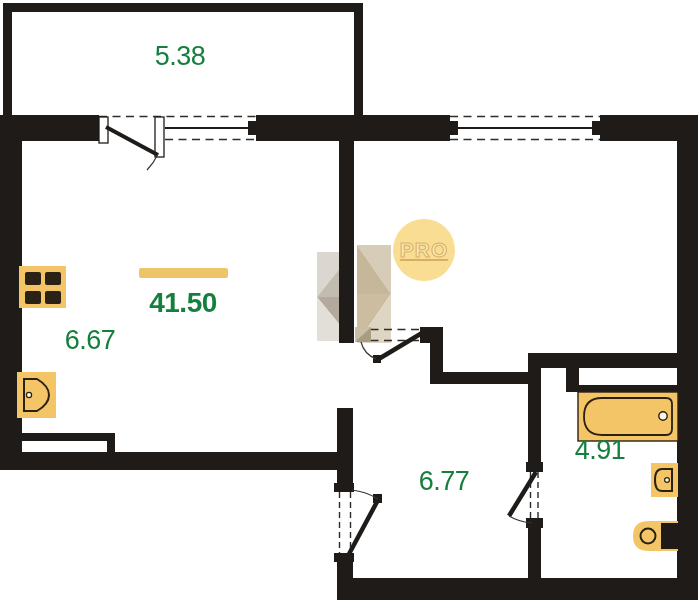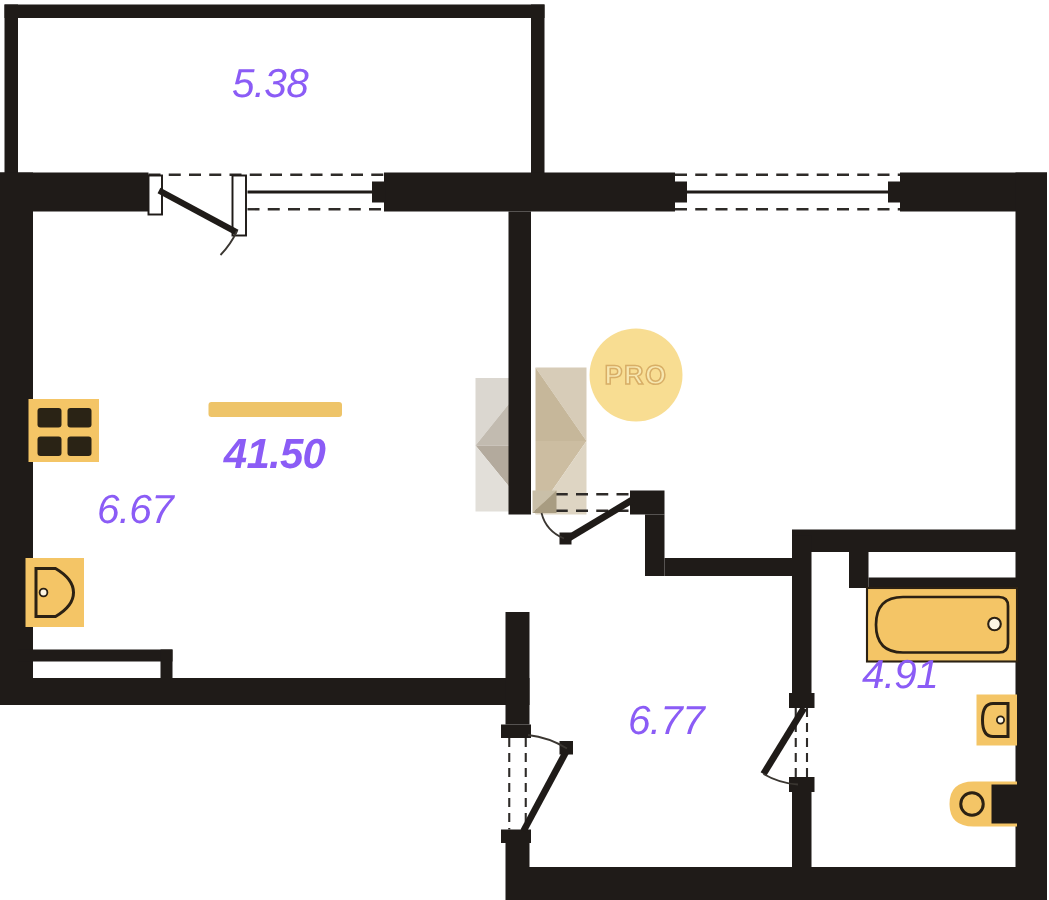--- a/index.html
+++ b/index.html
@@ -3,33 +3,33 @@
 <meta charset="utf-8">
 <style>
   html,body{margin:0;padding:0;background:#ffffff;}
   .plan{
     position:relative;width:699px;height:600px;background:#ffffff;overflow:hidden;
     font-family:"Liberation Sans", sans-serif;color:#1c1c1c;
   }
   .plan svg{position:absolute;left:0;top:0;}
   .lbl{
     position:absolute;transform:translate(-50%,-50%);
-    font-size:27px;font-weight:400;color:#8b5cf6;white-space:nowrap;letter-spacing:-0.5px;font-style:italic;
+    font-size:27px;font-weight:400;color:#15803d;white-space:nowrap;letter-spacing:-0.5px;
   }
   .lbl.total{font-size:28px;font-weight:700;letter-spacing:-0.5px;}
   .accent-bar{
     position:absolute;left:139px;top:268px;width:89px;height:10px;border-radius:2px;
     background:var(--accent-bar,#eec469);
   }
   .pro{
     position:absolute;left:393px;top:219px;width:62px;height:62px;border-radius:50%;
     background:var(--badge-bg,#f8dd92);
     display:flex;align-items:center;justify-content:center;
-    font-size:18px;font-weight:700;letter-spacing:1px;
-    color:#f7e7b0;-webkit-text-stroke:1px #d8ae66;
+    font-size:21px;font-weight:700;letter-spacing:1px;
+    color:#f7e7b0;text-decoration:underline;-webkit-text-stroke:1px #d8ae66;
   }
 </style>
 </head>
 <body>
 
 <div class="plan">
 
   <svg width="699" height="600" viewBox="0 0 699 600">
 
     <g>

